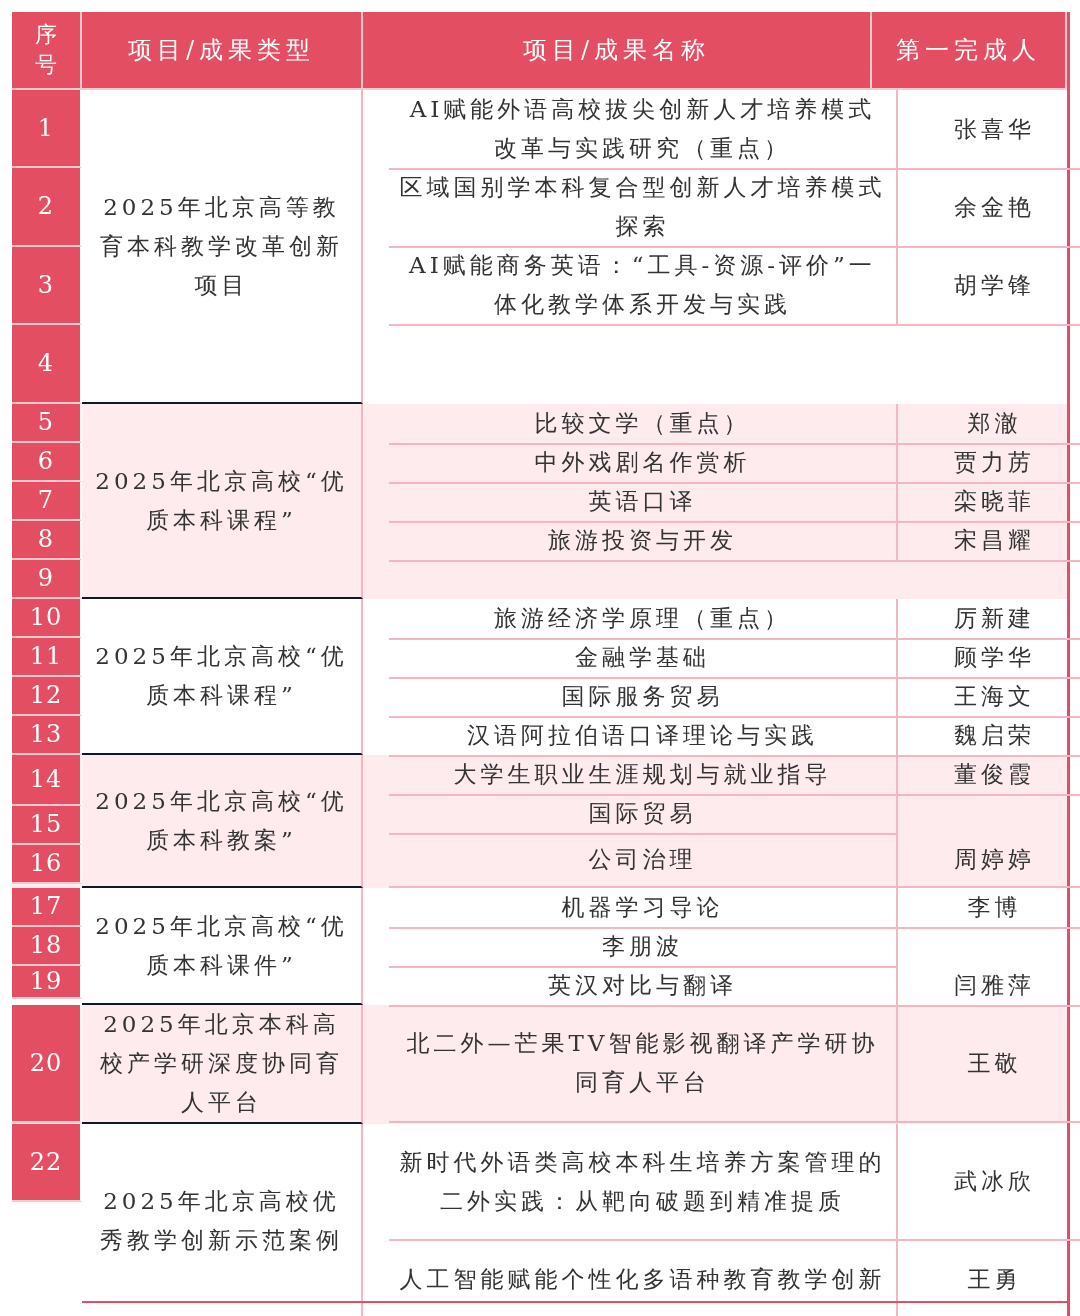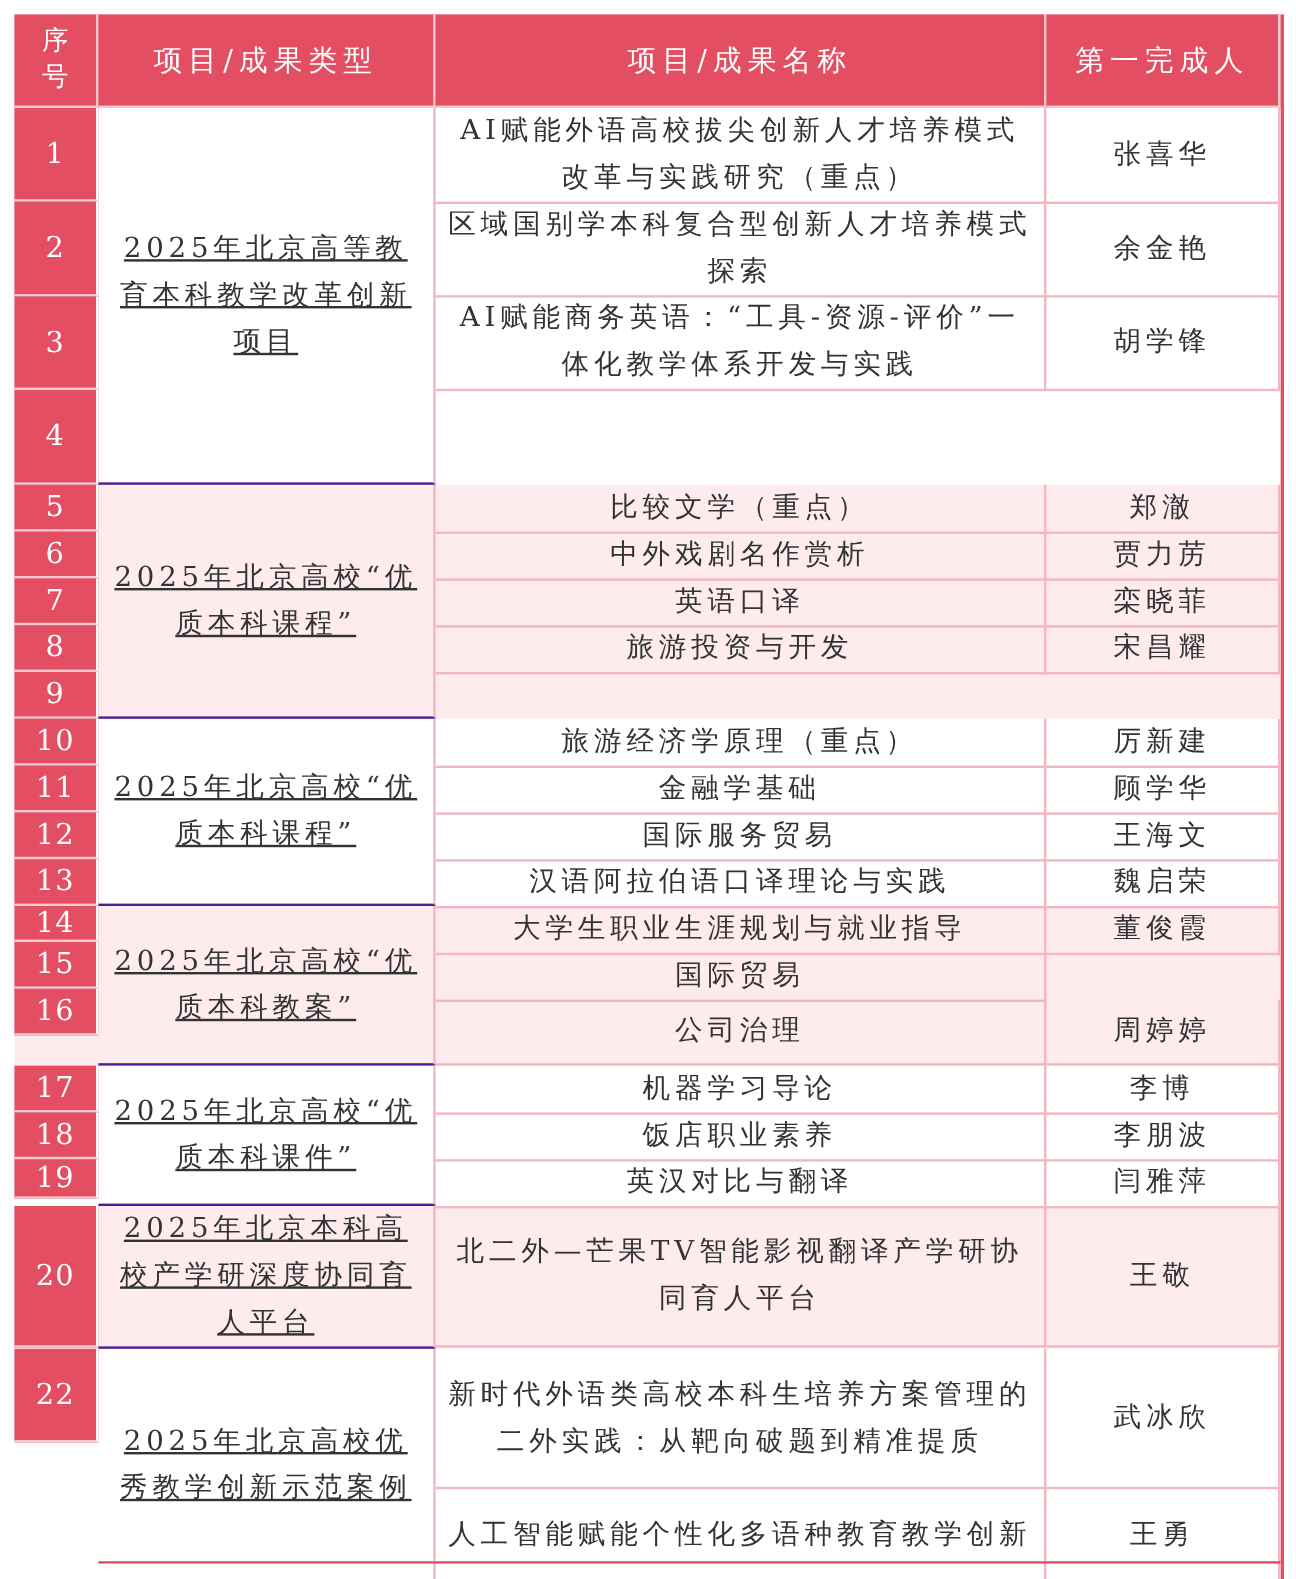--- a/index.html
+++ b/index.html
@@ -10,22 +10,22 @@
     .hdr .cell { background: #E34E62; color: #ffffff; height: 78px; font-size: 24px; letter-spacing: 5px; }
     .cell { display: flex; align-items: center; justify-content: center; text-align: center;
             box-sizing: border-box; border-right: 2px solid #F2B7C0; border-bottom: 2px solid #F2B7C0;
             font-size: 23px; letter-spacing: 4px; line-height: 39px; padding: 0 8px; }
     .hdr .cell { border-right: 2px solid #F6C9CF; border-bottom: 2px solid #F6C9CF; }
     .hdr .cell.idx { flex-direction: column; line-height: 30px; font-size: 22px; letter-spacing: 0; }
     .idx-cell { background: #E34E62; color: #ffffff; border-right: 2px solid #ffffff; border-bottom: 2px solid #F6C9CF;
                 font-size: 24px; letter-spacing: 1px; }
     .grp { display: grid; grid-template-columns: 70px 281px 704px; }
     .grp .col-idx, .grp .col-items { display: flex; flex-direction: column; }
-    .grp .type { border-right: 2px solid #F2B7C0; border-bottom: 2px solid #4c1d95; text-decoration: underline; }
-    .item { display: grid; grid-template-columns: 509px 195px; }
+    .grp .type { border-right: 2px solid #F2B7C0; border-bottom: 2px solid #0f172a; }
+    .item { display: grid; grid-template-columns: 509px 195px; padding-left: 26px; }
     .pink { background: #FDEBED; }
     .white { background: #ffffff; }
     .tbl-right { border-right: 3px solid #E34E62; }
     .bottom-line { position: absolute; left: 82px; top: 1301px; width: 985px; height: 2px; background: #E34E62; }
   </style>
 </head>
 <body>
 
 <div class="tbl tbl-right">
 
@@ -115,21 +115,21 @@
       </div>
       <div class="item" style="height:39px">
         <div class="cell">汉语阿拉伯语口译理论与实践</div>
         <div class="cell">魏启荣</div>
       </div>
     </div>
   </div>
 
   <div class="grp pink">
     <div class="col-idx">
-      <div class="cell idx-cell" style="height:30px">14</div>
+      <div class="cell idx-cell" style="height:51px">14</div>
       <div class="cell idx-cell" style="height:39px">15</div>
       <div class="cell idx-cell" style="height:39px">16</div>
     </div>
     <div class="cell type">2025年北京高校“优质本科教案”</div>
     <div class="col-items">
       <div class="item" style="height:39px">
         <div class="cell">大学生职业生涯规划与就业指导</div>
         <div class="cell">董俊霞</div>
       </div>
       <div class="item" style="height:39px">
@@ -148,21 +148,20 @@
       <div class="cell idx-cell" style="height:39px">18</div>
       <div class="cell idx-cell" style="height:33px">19</div>
     </div>
     <div class="cell type">2025年北京高校“优质本科课件”</div>
     <div class="col-items">
       <div class="item" style="height:39px">
         <div class="cell">机器学习导论</div>
         <div class="cell">李博</div>
       </div>
       <div class="item" style="height:39px">
-        <div class="cell">饭店职业素养</div>
         <div class="cell">李朋波</div>
       </div>
       <div class="item" style="height:39px">
         <div class="cell">英汉对比与翻译</div>
         <div class="cell">闫雅萍</div>
       </div>
     </div>
   </div>
 
   <div class="grp pink">

